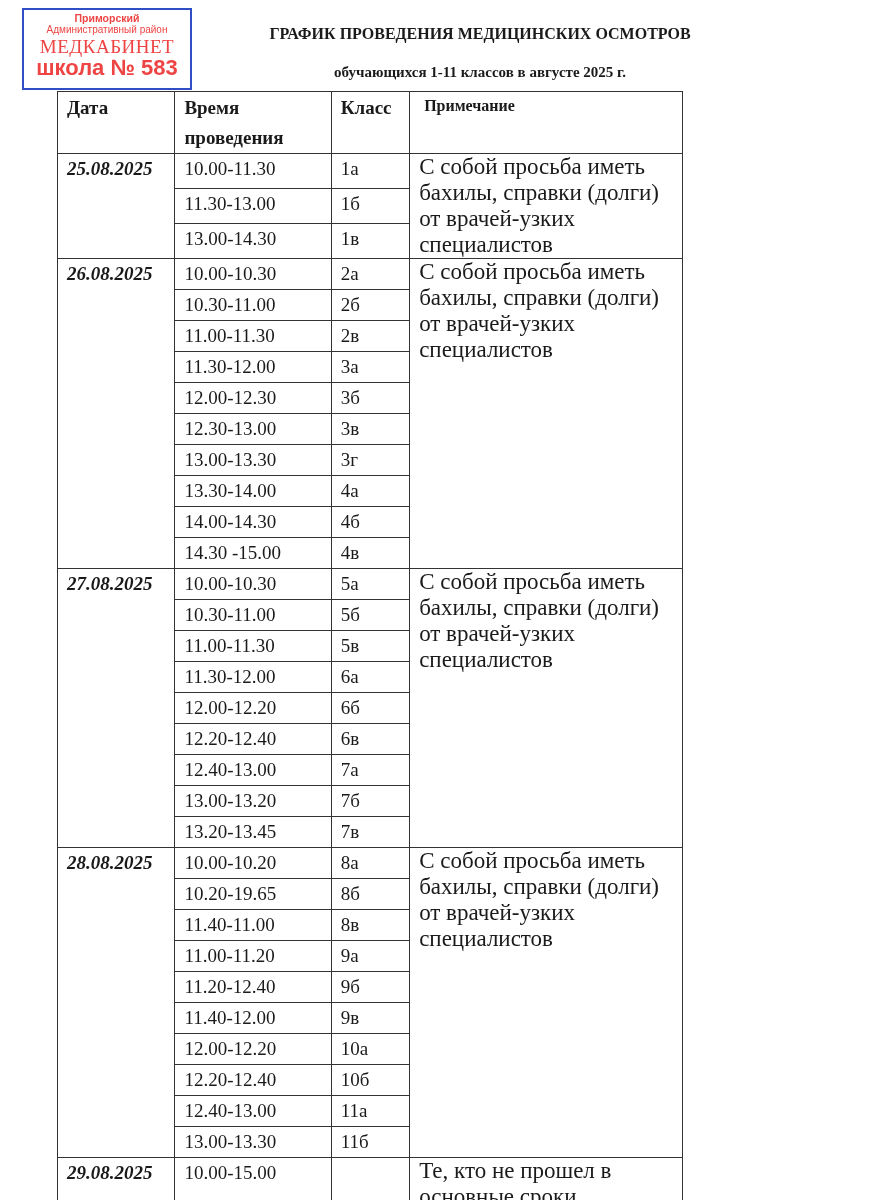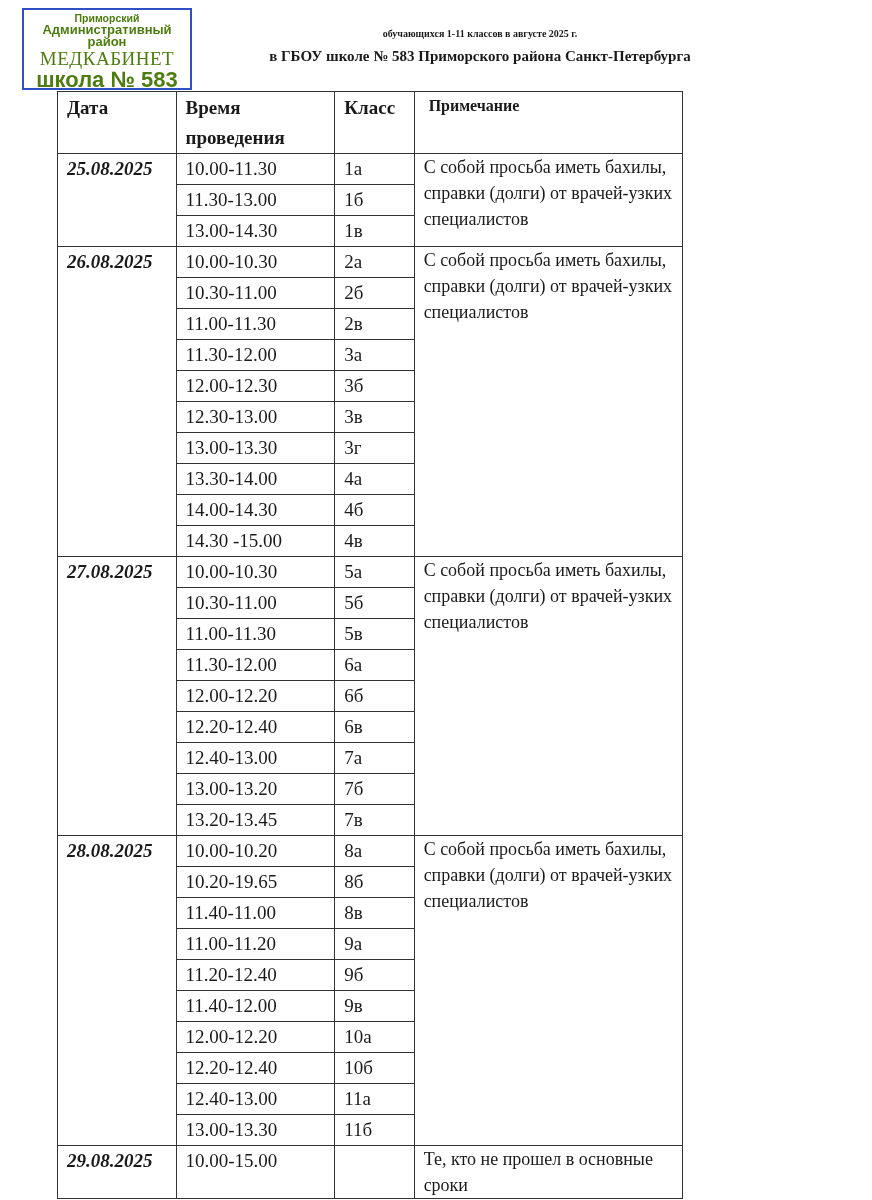--- a/index.html
+++ b/index.html
@@ -2,65 +2,65 @@
 <html><head>
 <meta charset="utf-8">
 <style>
   html, body { margin: 0; padding: 0; }
   body {
     width: 872px; height: 1200px; background: #ffffff; position: relative; overflow: hidden;
     font-family: "Liberation Serif", "DejaVu Serif", serif; color: #1a1a1a;
   }
   .stamp {
     position: absolute; left: 22px; top: 8px; width: 170px; height: 82px;
-    border: 2px solid #2f4fc4; color: #4d7c0f; text-align: center;
+    border: 2px solid #2f4fc4; color: #ef4444; text-align: center;
     box-sizing: border-box; padding-top: 2px;
     font-family: "Liberation Sans", "DejaVu Sans", sans-serif;
   }
   .stamp .s1 { font-size: 10.5px; font-weight: bold; line-height: 12px; }
-  .stamp .s2 { font-size: 13px; font-weight: bold; line-height: 12px; }
+  .stamp .s2 { font-size: 10px; font-weight: normal; line-height: 12px; }
   .stamp .s3 { font-size: 19px; font-weight: normal; line-height: 21px; letter-spacing: 0.5px; font-family: "Liberation Serif", serif; }
   .stamp .s4 { font-size: 22px; font-weight: bold; line-height: 21px; }
   .title-block {
     position: absolute; left: 200px; top: 24px; width: 560px; text-align: center;
     font-weight: bold;
   }
   .title-block .t1 { font-size: 16px; line-height: 20px; }
-  .title-block .t2 { font-size: 10px; line-height: 20px; margin-top: 0; }
+  .title-block .t2 { font-size: 15px; line-height: 20px; margin-top: 18px; }
   .title-block .t3 { font-size: 15px; line-height: 20px; margin-top: 2px; }
   table.schedule {
     position: absolute; left: 57px; top: 91px; width: 626px;
     border-collapse: collapse; font-size: 19px;
   }
   table.schedule td, table.schedule th {
     border: 1.5px solid #333; padding: 0 0 0 9px; vertical-align: top; text-align: left;
   }
   table.schedule th { font-weight: bold; font-size: 19px; line-height: 30px; padding-top: 1px; height: 60px; }
   table.schedule th.note-h { font-size: 16px; line-height: 26px; padding-left: 14px; }
   col.c-date { width: 133px; }
   col.c-time { width: 190px; }
   col.c-class { width: 91px; }
   col.c-note { width: 365px; }
   td.date { font-weight: bold; line-height: 30px; font-style: italic; }
   td.time, td.cls { height: 30px; line-height: 30px; }
-  td.note { font-size: 18px; line-height: 26px; padding-top: 2px; padding-right: 4px; }
+  td.note { font-size: 23px; line-height: 26px; padding-top: 2px; padding-right: 4px; }
 </style>
 </head>
 <body>
 
 <div class="stamp">
   <div class="s1">Приморский</div>
   <div class="s2">Административный район</div>
   <div class="s3">МЕДКАБИНЕТ</div>
   <div class="s4">школа № 583</div>
 </div>
 
 <div class="title-block">
+  <div class="t1">ГРАФИК ПРОВЕДЕНИЯ МЕДИЦИНСКИХ ОСМОТРОВ</div>
   <div class="t2">обучающихся 1-11 классов в августе 2025 г.</div>
-  <div class="t3">в ГБОУ школе № 583 Приморского района Санкт-Петербурга</div>
 </div>
 
 <table class="schedule">
   <colgroup>
     <col class="c-date">
       <col class="c-time">
       <col class="c-class">
       <col class="c-note">
   </colgroup>
   <thead>

